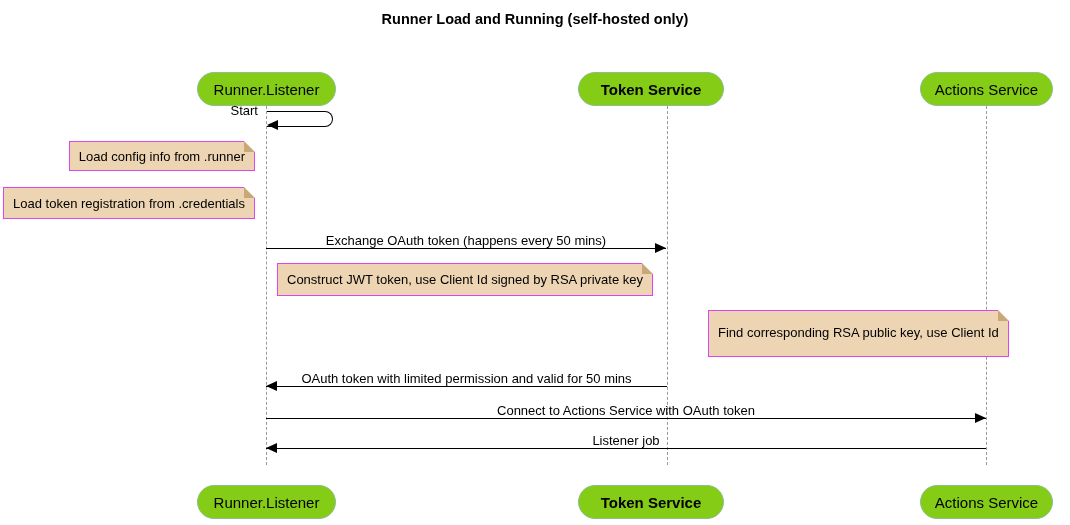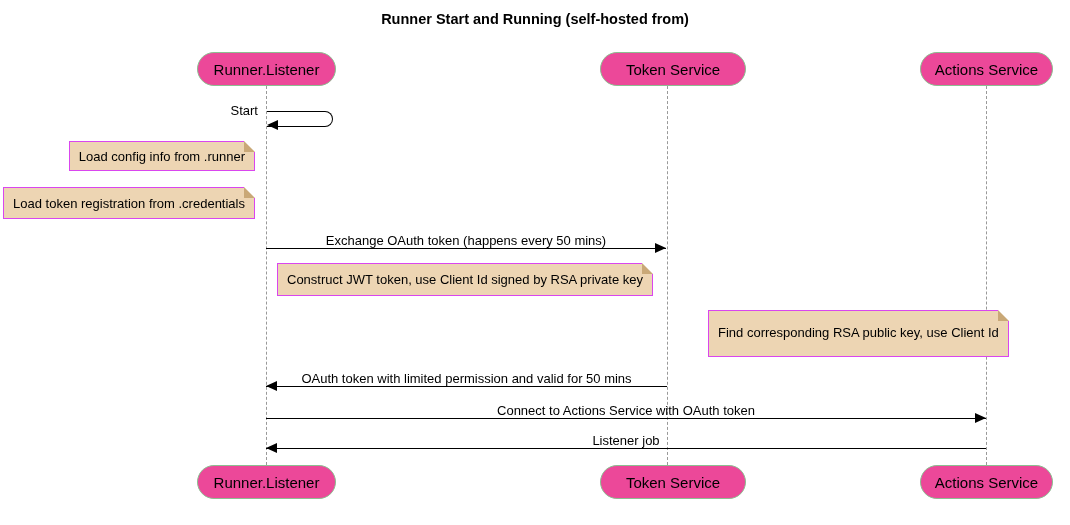--- a/index.html
+++ b/index.html
@@ -13,27 +13,27 @@
   }
   .lifeline {
     position:absolute; top:86px; height:379px; width:0;
     border-left:1px dashed #999999;
   }
   .ll-runner  { left:266px; }
   .ll-token   { left:667px; }
   .ll-actions { left:986px; }
   .participant {
     position:absolute; height:34px;
-    background:#ec4899; border:1px solid #8CBE91; border-radius:17px;
+    background:#84cc16; border:1px solid #8CBE91; border-radius:17px;
     display:flex; align-items:center; justify-content:center;
-    font-size:15px; box-sizing:border-box;
+    font-size:15px; box-sizing:border-box;margin-top:20px;
   }
   .row-top { top:52px; } .row-bottom { top:465px; }
   .p-runner  { left:197px; width:139px; }
-  .p-token   { left:600px; width:146px; }
+  .p-token   { left:578px; width:146px;font-weight:bold; }
   .p-actions { left:920px; width:133px; }
 
   .note {
     position:absolute; background:#EDD5B3; border:1px solid #d946ef;
     font-size:13px; display:flex; align-items:center;
     padding:0 9px; box-sizing:border-box; white-space:nowrap;
   }
   .note::before {
     content:""; position:absolute; top:-1px; right:-1px;
     width:0; height:0; border-style:solid; border-width:0 11px 11px 0;
@@ -64,21 +64,21 @@
   .self-loop {
     position:absolute; left:267px; top:111px; width:65px; height:14px;
     border:1px solid #000000; border-left:none; border-radius:0 9px 9px 0;
   }
 </style>
 </head>
 <body>
 
 <div class="canvas">
 
-  <div class="title">Runner Start and Running (self-hosted from)</div>
+  <div class="title">Runner Load and Running (self-hosted only)</div>
 
   <div class="lifeline ll-runner"></div>
   <div class="lifeline ll-token"></div>
   <div class="lifeline ll-actions"></div>
 
   <div class="participant row-top p-runner">
     <span>Runner.Listener</span>
   </div>
   <div class="participant row-top p-token">
     <span>Token Service</span>

